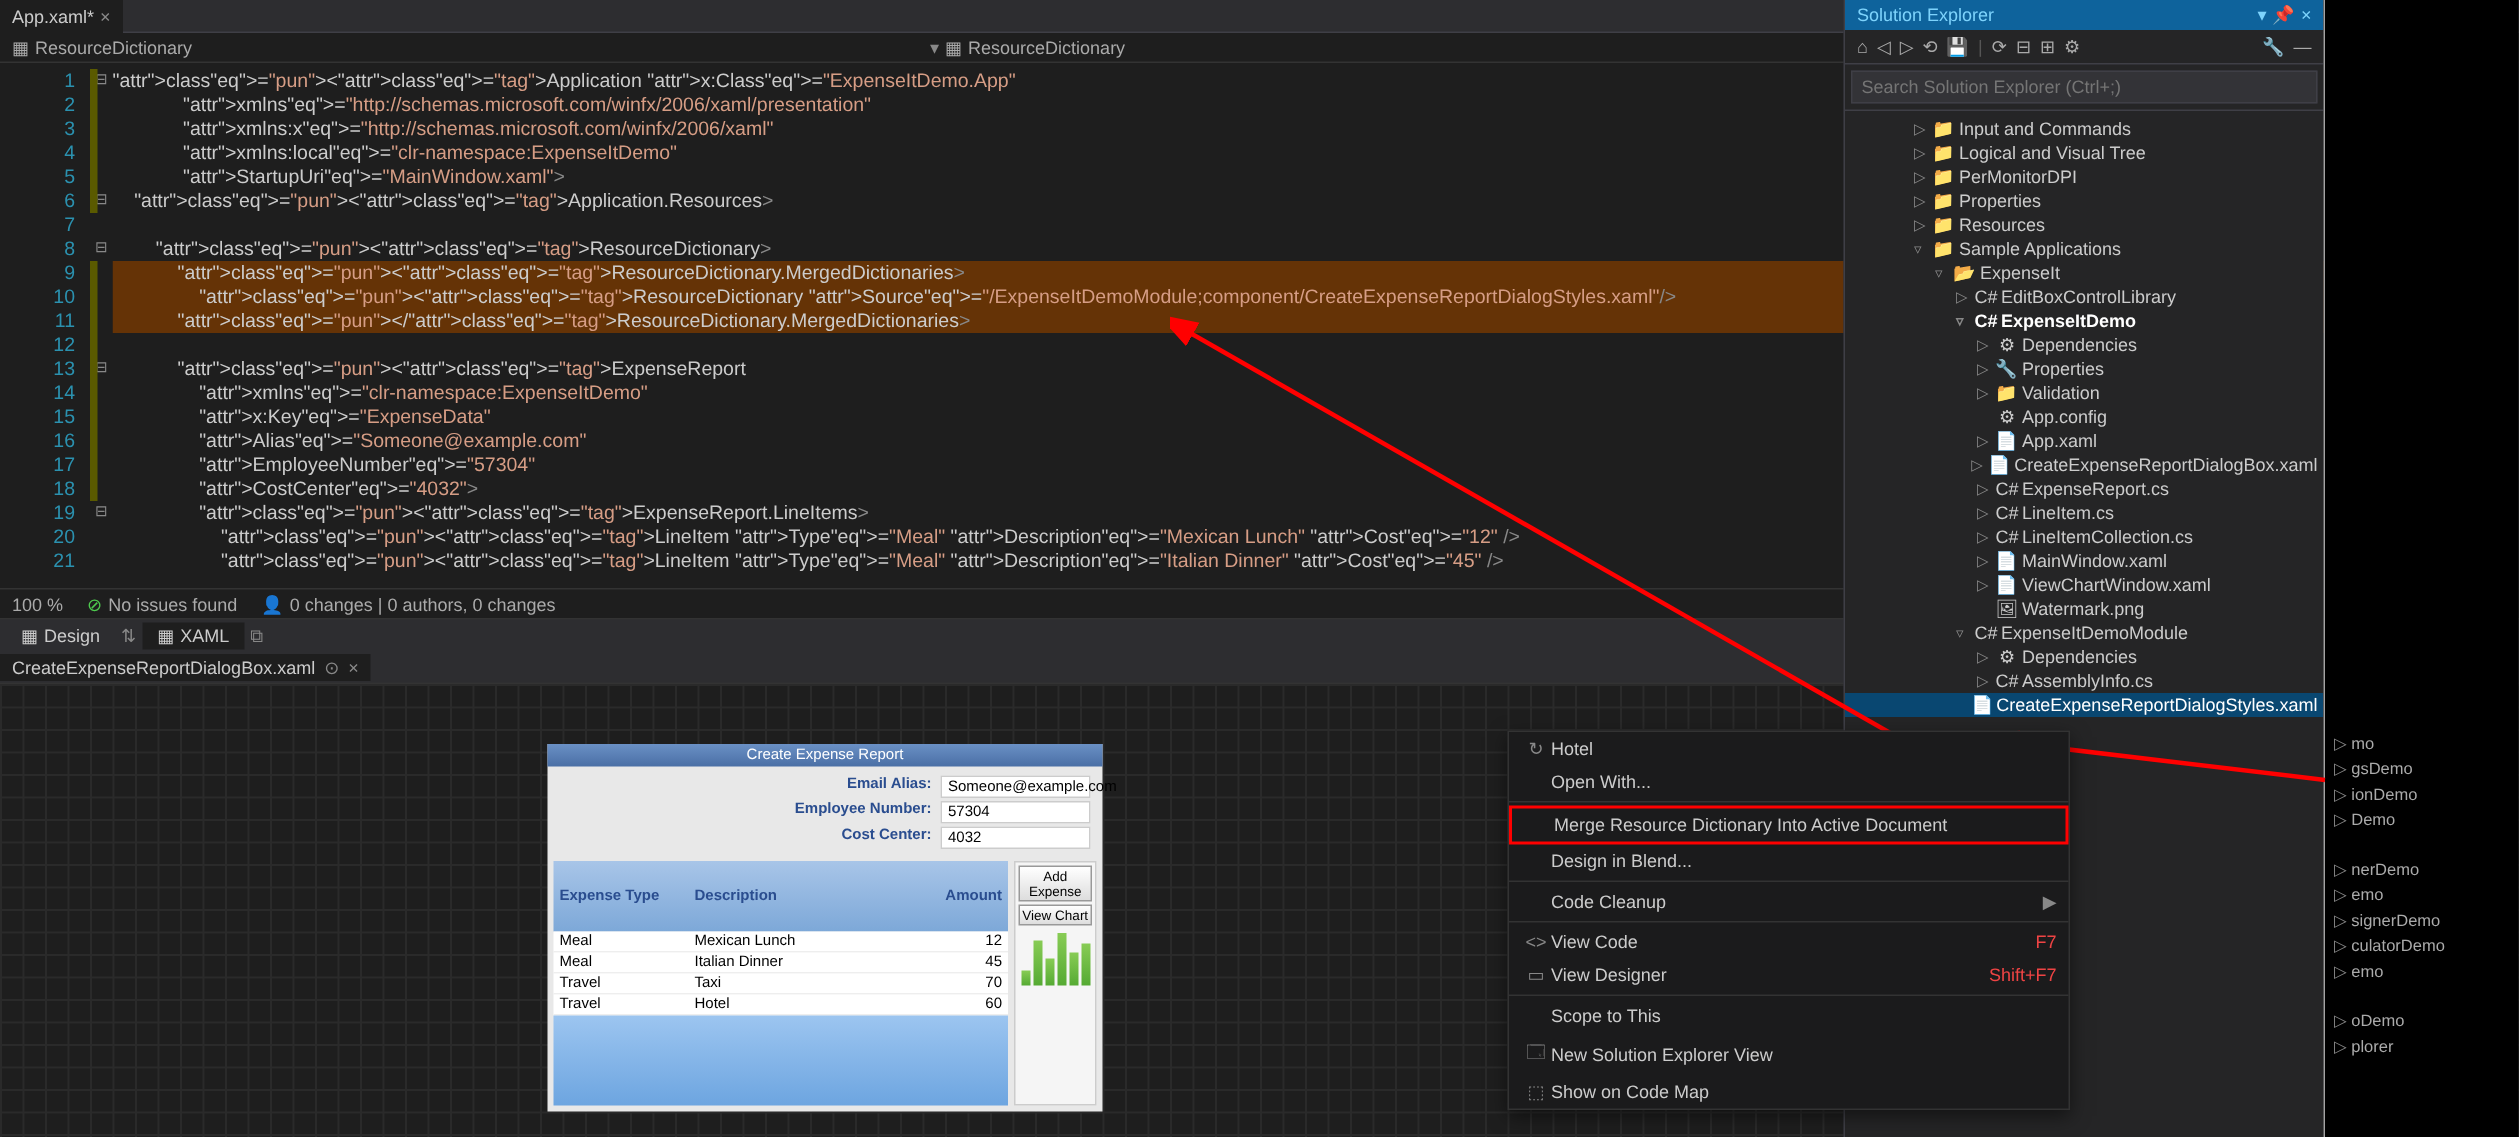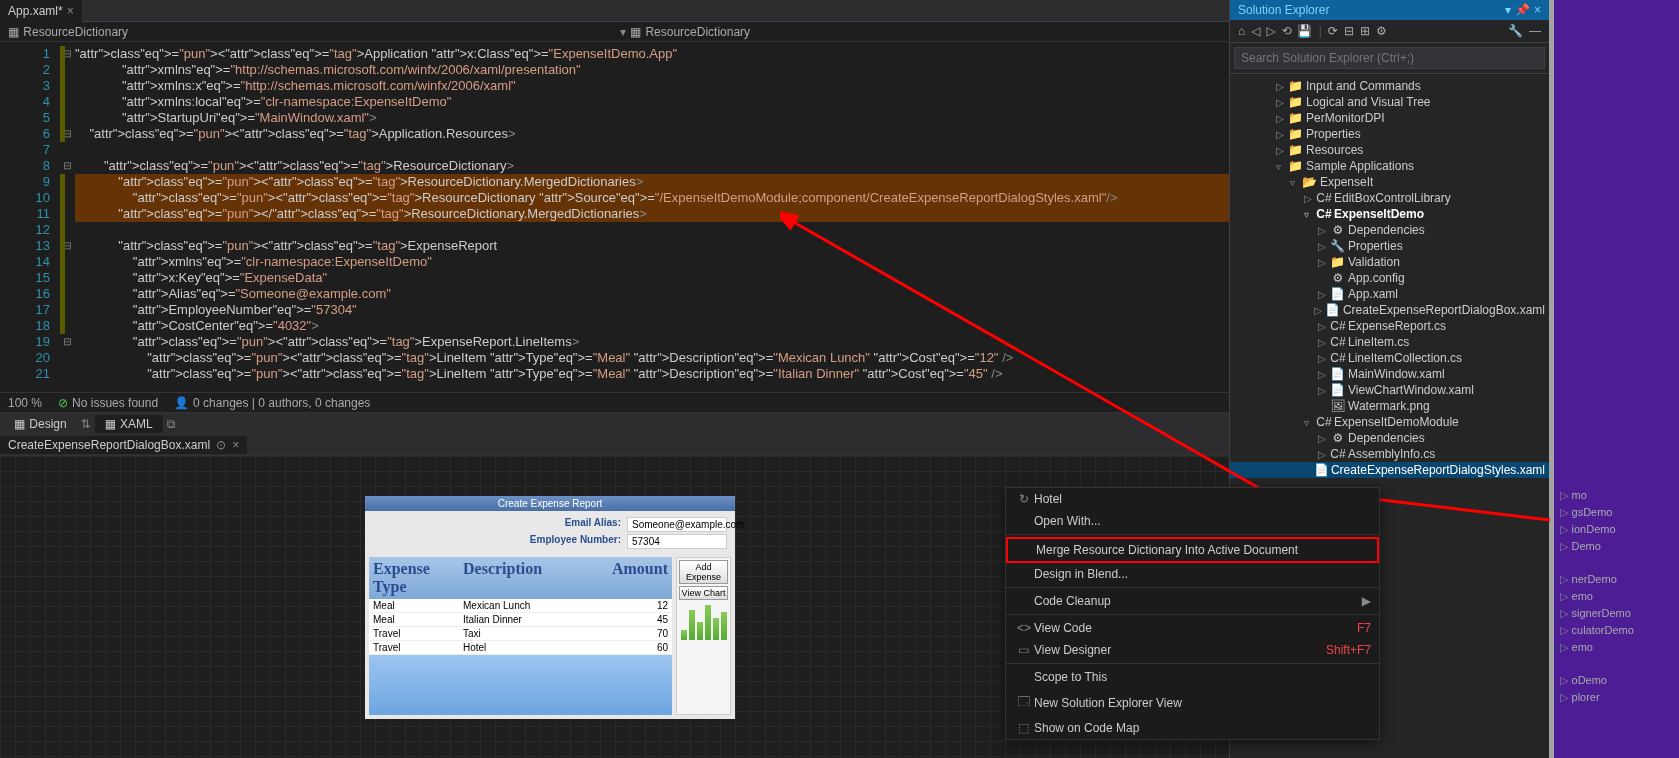--- a/index.html
+++ b/index.html
@@ -57,21 +57,21 @@
 .designer-surface { flex: 1; background: #1e1e1e; position: relative; background-image: linear-gradient(#2a2a2a 1px, transparent 1px), linear-gradient(90deg, #2a2a2a 1px, transparent 1px); background-size: 15px 15px; }
 .report-window { position: absolute; left: 365px; top: 40px; width: 370px; background: #e8e8e8; font-family: "Segoe UI"; font-size: 10px; color: #000; }
 .report-title { background: linear-gradient(#6a90c5, #4a6fa5); color: #fff; text-align: center; padding: 2px; font-size: 10px; }
 .report-form { padding: 6px 8px; }
 .form-row { display: flex; margin-bottom: 2px; }
 .form-row label { flex: 1; text-align: right; padding-right: 6px; color: #2a4d8f; font-weight: bold; font-size:10px;}
 .form-row .val { width: 100px; border: 1px solid #ccc; background: #fff; padding: 1px 4px; font-size:10px; }
 .report-body { display: flex; padding: 0 4px 4px 4px; }
 .report-table { flex: 1; }
 .thead { display: flex; background: linear-gradient(#a8c5e8, #7da8d8); color: #2a4d8f; font-weight: bold; }
-.thead div { padding: 3px 4px; font-size:16px;font-family:Liberation Serif, serif;}
+.thead div { padding: 18px 4px; font-size:10px;}
 .col-type { width: 90px; } .col-desc { width: 100px; } .col-amt { flex:1; text-align:right; padding-right:6px;}
 .trow { display: flex; background: #fff; border-bottom: 1px solid #eee; }
 .trow div { padding: 1px 4px; font-size:10px; }
 .empty-rows { height: 60px; background: linear-gradient(#9cc5f0, #6da5e0); }
 .chart-box { width: 55px; margin-left: 4px; border:1px solid #ccc; background:#f5f5f5; text-align:center; }
 .chart-box .btn { display:block; background: linear-gradient(#fff,#ddd); border:1px solid #999; margin:2px; font-size:9px; padding:1px;}
 .chart-bars { display:flex; align-items:flex-end; justify-content:center; gap:2px; height:40px; padding:2px;}
 .chart-bars div { width:6px; background: linear-gradient(#8c5,#5a3); }
 
 
@@ -101,21 +101,21 @@
 .menu-sep { height: 1px; background: #333; margin: 2px 0; }
 
 
 .arrow-svg { position: absolute; pointer-events: none; z-index: 50; }
 
 
 .vscroll { position:absolute; right:0; top:0; width:14px; height:100%; background:#2d2d30;}
 .vscroll .thumb { background:#555; margin:2px; height:40px;}
 
 
-.right-stub { position:absolute; right:0; top:0; width:130px; height:100%; background:#4c1d95; border-left:5px solid #a3a3a3;}
+.right-stub { position:absolute; right:0; top:0; width:130px; height:100%; background:#000000; border-left:1px solid #a3a3a3;}
 .right-stub .stub-line { padding:2px 6px; color:#aaa; font-size:11px; white-space:nowrap; overflow:hidden;}
 </style>
 </head>
 <body>
 
 <div class="main">
   <div class="editor-area">
 
     <div class="tab-bar">
       <div class="tab active">
@@ -258,20 +258,24 @@
       <div class="report-window">
         <div class="report-title">Create Expense Report</div>
         <div class="report-form">
           <div class="form-row">
               <label>Email Alias:</label>
               <div class="val">Someone@example.com</div>
             </div>
           <div class="form-row">
               <label>Employee Number:</label>
               <div class="val">57304</div>
+            </div>
+          <div class="form-row">
+              <label>Cost Center:</label>
+              <div class="val">4032</div>
             </div>
         </div>
         <div class="report-body">
           <div class="report-table">
             <div class="thead">
               <div class="col-type">Expense Type</div>
               <div class="col-desc">Description</div>
               <div class="col-amt">Amount</div>
             </div>
             <div id="report-rows">

